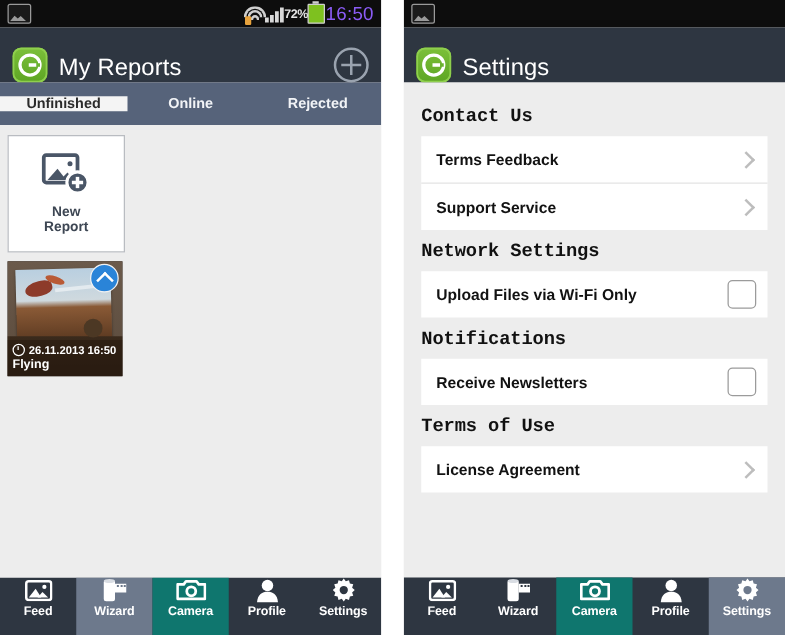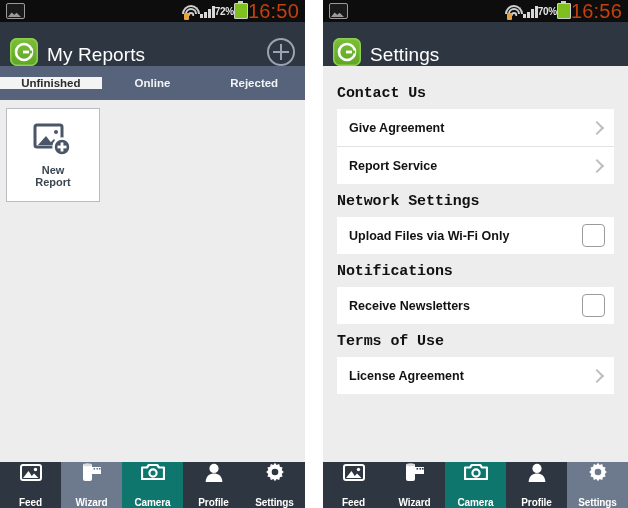--- a/index.html
+++ b/index.html
@@ -25,21 +25,21 @@
   .wifi .excl{position:absolute;left:1px;bottom:-2px;width:5px;height:7px;background:#e8a33d;border-radius:1px;}
   .bars{display:flex;align-items:flex-end;gap:1px;height:13px;}
   .bars span{width:3px;background:#d8d8d8;}
   .bars span:nth-child(1){height:4px;}
   .bars span:nth-child(2){height:6px;}
   .bars span:nth-child(3){height:9px;}
   .bars span:nth-child(4){height:12px;}
   .batt-pct{color:#e4e4e4;font-size:10px;font-weight:bold;letter-spacing:-.3px;}
   .batt{width:12px;height:14px;border:1.5px solid #cfcfcf;border-radius:1px;position:relative;background:#7ec11f;}
   .batt:before{content:"";position:absolute;top:-3px;left:3px;width:5px;height:2px;background:#cfcfcf;}
-  .clock{color:#c2410c;font-size:20px;letter-spacing:.2px;}
+  .clock{color:#8b5cf6;font-size:15px;letter-spacing:.2px;}
 
   
   .appbar{height:44px;background:#2e3641;display:flex;align-items:flex-end;padding:0 10px;flex:0 0 44px;}
   .logo{width:28px;height:28px;border-radius:7px;background:linear-gradient(#7cc03a,#5da523);display:flex;align-items:center;justify-content:center;flex:0 0 28px;box-shadow:inset 0 0 0 1.5px #8fcf4e;}
   .logo svg{display:block;}
   .apptitle{color:#ffffff;font-size:19px;margin-left:9px;letter-spacing:.1px;}
   .plusbtn{margin-left:auto;width:24px;height:24px;border:2px solid #9aa3af;border-radius:50%;position:relative;}
   .plusbtn:before,.plusbtn:after{content:"";position:absolute;background:#9aa3af;}
   .plusbtn:before{left:50%;top:4px;bottom:4px;width:2px;transform:translateX(-50%);}
   .plusbtn:after{top:50%;left:4px;right:4px;height:2px;transform:translateY(-50%);}
@@ -80,21 +80,21 @@
   .row{display:flex;align-items:center;height:37px;border-bottom:1px solid #e3e3e3;}
   .row:last-child{border-bottom:none;}
   .row .lbl{flex:1;padding-left:12px;font-size:12.5px;font-weight:bold;color:#121212;}
   .chev{width:34px;display:flex;align-items:center;justify-content:center;flex:0 0 34px;}
   .chev:after{content:"";width:8px;height:8px;border-right:2px solid #bdbdbd;border-top:2px solid #bdbdbd;transform:rotate(45deg);}
   .cbwrap{width:42px;display:flex;align-items:center;justify-content:center;flex:0 0 42px;}
   .cb{width:21px;height:21px;border:1.6px solid #9b9b9b;border-radius:4px;background:#ffffff;}
 
   
   .navbar{height:46px;background:#2e3641;display:flex;flex:0 0 46px;}
-  .navitem{flex:1;display:flex;flex-direction:column;align-items:center;justify-content:space-between;gap:2px;}
+  .navitem{flex:1;display:flex;flex-direction:column;align-items:center;justify-content:flex-start;gap:2px;}
   .navitem .nlabel{font-size:10px;font-weight:bold;color:#ffffff;letter-spacing:-.1px;}
   .navitem.hl{background:#6d798c;}
   .navitem.cam{background:#0f766e;}
   .navicon{height:20px;display:flex;align-items:center;justify-content:center;}
 </style>
 </head>
 <body>
 
 <div class="stage">
 
@@ -153,20 +153,38 @@
               <path d="M15 22 L21 16 L26 22 Z" fill="#4a5667"></path>
               <circle cx="29" cy="24" r="8.5" fill="#4a5667" stroke="#ffffff" stroke-width="2.5"></circle>
               <rect x="27.6" y="19.5" width="2.8" height="9" fill="#ffffff"></rect>
               <rect x="24.5" y="22.6" width="9" height="2.8" fill="#ffffff"></rect>
             </svg>
           </div>
           <div class="np-label">New</div>
           <div class="np-label">Report</div>
         </div>
 
+        <div class="tile-report">
+          <div class="photo">
+            <div class="poster"></div>
+            <div class="bird"></div>
+            <div class="bird2"></div>
+            <div class="streak"></div>
+            <div class="shade"></div>
+            <div class="wheel"></div>
+          </div>
+          <div class="badge-up"></div>
+          <div class="meta">
+            <div class="line1">
+              <span class="clockico"></span>
+              <span>26.11.2013 16:50</span>
+            </div>
+            <div class="line2">Flying</div>
+          </div>
+        </div>
 
       </div>
     </div>
 
     <div class="navbar">
       <div class="navitem">
         <div class="navicon">
           <svg width="22" height="17" viewBox="0 0 22 17">
             <rect x="1" y="1" width="20" height="15" rx="2" fill="none" stroke="#ffffff" stroke-width="2"></rect>
             <circle cx="15.5" cy="5.5" r="1.7" fill="#ffffff"></circle>
@@ -220,60 +238,43 @@
   </div>
 
   <div class="gap"></div>
 
   <div class="phone">
 
     <div class="statusbar">
       <div class="sb-left">
         <div class="sb-gallery"></div>
       </div>
-      <div class="sb-right">
-        <div class="wifi">
-          <i class="a"></i>
-            <i class="b"></i>
-            <i class="c"></i>
-            <span class="excl"></span>
-        </div>
-        <div class="bars">
-          <span></span>
-            <span></span>
-            <span></span>
-            <span></span>
-        </div>
-        <div class="batt-pct">70%</div>
-        <div class="batt"></div>
-        <div class="clock">16:56</div>
-      </div>
     </div>
 
     <div class="appbar">
       <div class="logo">
         <svg width="20" height="20" viewBox="0 0 20 20">
           <circle cx="10" cy="10" r="8" fill="none" stroke="#ffffff" stroke-width="2.6"></circle>
           <rect x="9" y="8.6" width="9" height="2.8" fill="#6ab32e"></rect>
           <rect x="9" y="8.6" width="6" height="2.8" fill="#ffffff"></rect>
         </svg>
       </div>
       <div class="apptitle">Settings</div>
     </div>
 
     <div class="body-right">
 
       <div class="sec-title">Contact Us</div>
       <div class="card">
         <div class="row">
-          <div class="lbl">Give Agreement</div>
+          <div class="lbl">Terms Feedback</div>
           <div class="chev"></div>
         </div>
         <div class="row">
-          <div class="lbl">Report Service</div>
+          <div class="lbl">Support Service</div>
           <div class="chev"></div>
         </div>
       </div>
 
       <div class="sec-title">Network Settings</div>
       <div class="card">
         <div class="row">
           <div class="lbl">Upload Files via Wi-Fi Only</div>
           <div class="cbwrap">
             <div class="cb"></div>

